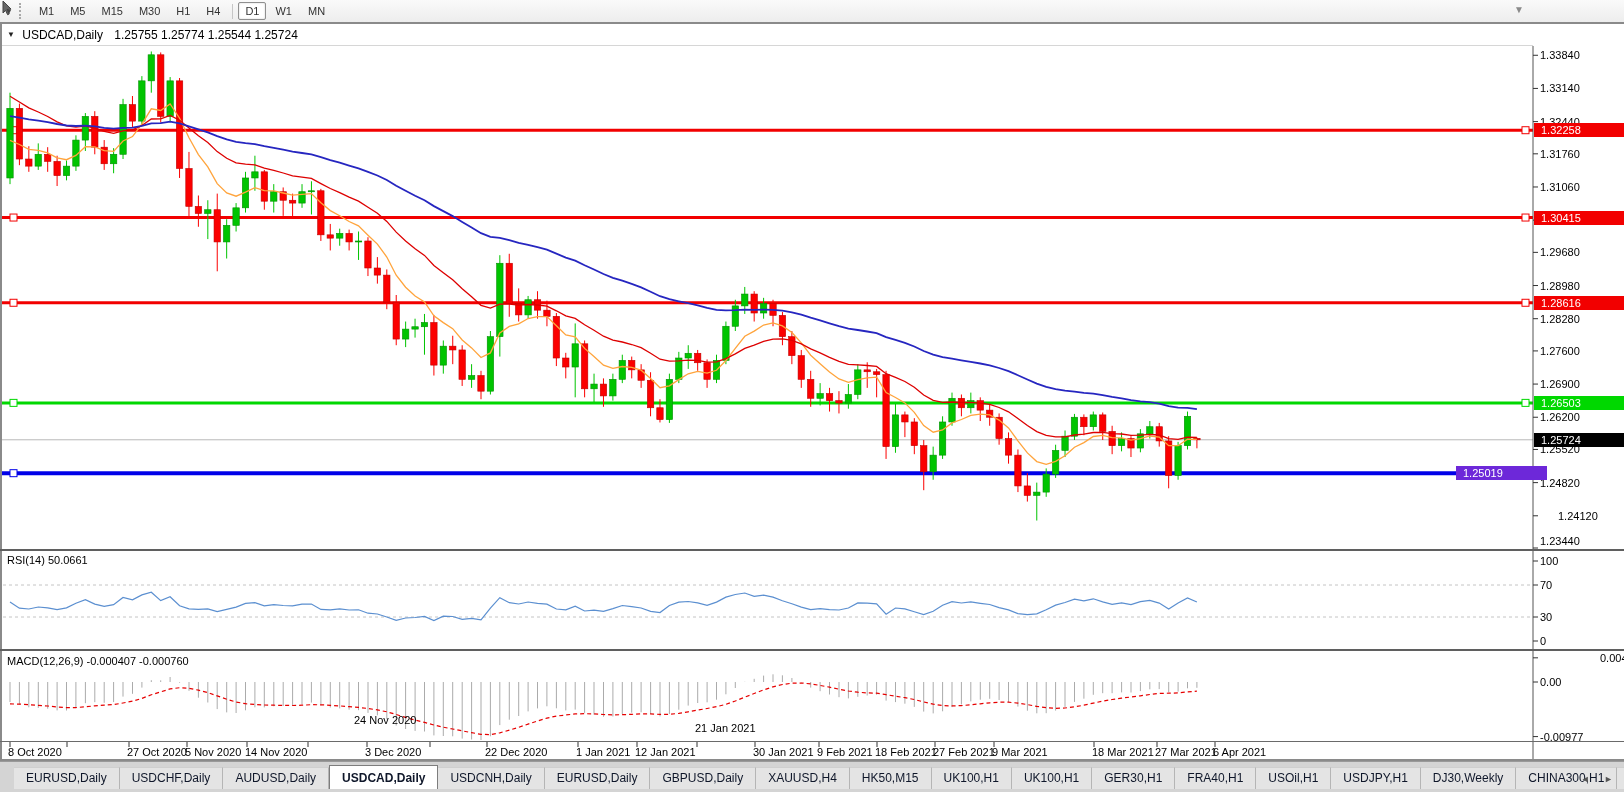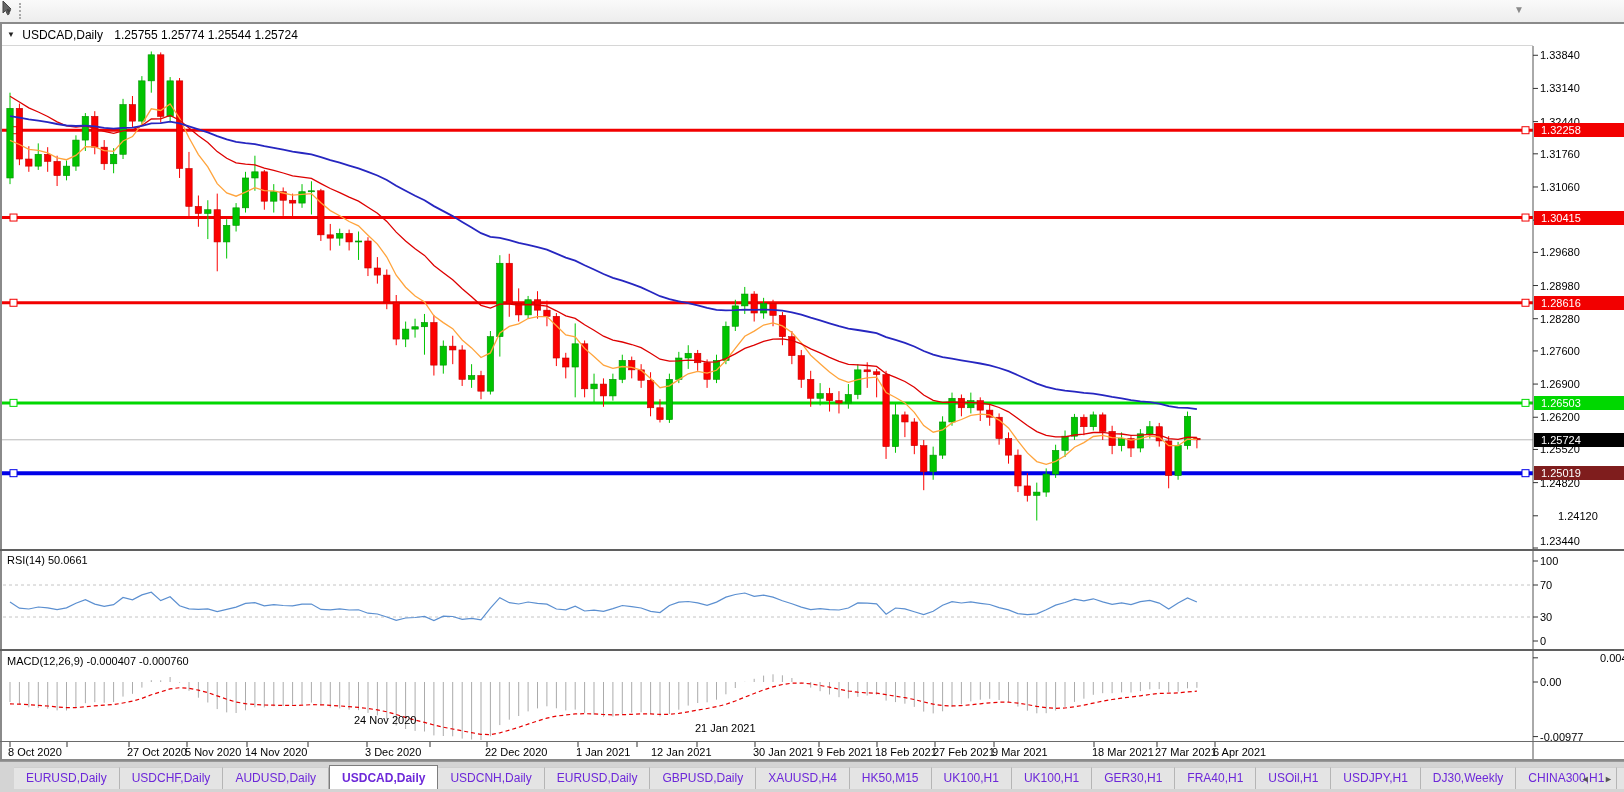--- a/index.html
+++ b/index.html
@@ -25,40 +25,52 @@
   .overlay-label{position:absolute;font-size:11px;color:#000;white-space:nowrap;}
   .axis-label{position:absolute;left:1540px;font-size:11px;color:#000;transform:translateY(-50%);white-space:nowrap;}
   .price-tag{position:absolute;left:1534px;width:84px;height:14px;line-height:14px;
              font-size:11px;padding-left:7px;color:#fff;transform:translateY(-50%);}
   .pane-split{position:absolute;left:0;width:1624px;height:2px;background:#5f5f5f;}
   .date-label{position:absolute;top:746px;font-size:11px;color:#000;white-space:nowrap;}
   
   .tabbar{position:absolute;left:0;bottom:0;width:1624px;height:30px;background:#d4d4d4;
           border-top:1px solid #999;}
   .tabs{position:absolute;left:14px;bottom:3px;display:flex;align-items:flex-end;height:22px;}
-  .tab{font-size:12px;color:#6d28d9;padding:3px 12px 4px;background:#e4e4e4;
+  .tab{font-size:12px;color:#0f172a;padding:3px 12px 4px;background:#e4e4e4;
        border-right:1px solid #b5b5b5;border-top:1px solid #cfcfcf;cursor:default;white-space:nowrap;}
   .tab.active{background:#ffffff;font-weight:bold;border:1px solid #7d7d7d;border-bottom:none;
               padding-top:5px;margin-top:-2px;}
   .tab-arrows{position:absolute;right:5px;bottom:8px;font-size:9px;color:#555;letter-spacing:6px;}
   svg{position:absolute;left:0;top:0;}
 </style>
 </head>
 <body>
 
 <div class="app">
 
   <div class="toolbar">
     <span class="tool-cursor">
       <svg width="14" height="16">
         <polygon points="3,1 11,9 7,9.6 9.2,14 7.6,14.7 5.6,10.4 3,13" fill="#666" stroke="#444"></polygon>
       </svg>
       <span class="tool-caret">▼</span>
     </span>
     <span class="grip"></span>
+    <span id="tf-buttons" style="display:flex;align-items:center;">
+        <span class="tfbtn">M1</span>
+        <span class="tfbtn">M5</span>
+        <span class="tfbtn">M15</span>
+        <span class="tfbtn">M30</span>
+        <span class="tfbtn">H1</span>
+        <span class="tfbtn">H4</span>
+        <span class="tbsep"></span>
+        <span class="tfbtn active">D1</span>
+        <span class="tfbtn">W1</span>
+        <span class="tfbtn">MN</span>
+      </span>
     <span class="tb-overflow">▼</span>
   </div>
 
   <div class="win-border" style="left:0;top:22px;width:1624px;height:2px;"></div>
   <div class="win-border" style="left:0;top:22px;width:2px;height:738px;"></div>
   <div class="win-border" style="left:0;top:759px;width:1624px;height:2px;"></div>
 
   <div class="title-row">
     <span class="marker">▼</span>
     <span>USDCAD,Daily</span>
@@ -551,33 +563,33 @@
       <div class="axis-label" style="left: 1540px; top: 585px;">70</div>
       <div class="axis-label" style="left: 1540px; top: 617px;">30</div>
       <div class="axis-label" style="left: 1540px; top: 641px;">0</div>
       <div class="axis-label" style="left: 1600px; top: 657.821px;">0.004328</div>
       <div class="axis-label" style="left: 1540px; top: 682px;">0.00</div>
       <div class="axis-label" style="left: 1540px; top: 736.581px;">-0.00977</div>
       <div class="price-tag" style="left: 1534px; top: 130.218px; background: rgb(242, 0, 0);">1.32258</div>
       <div class="price-tag" style="left: 1534px; top: 217.537px; background: rgb(242, 0, 0);">1.30415</div>
       <div class="price-tag" style="left: 1534px; top: 302.77px; background: rgb(242, 0, 0);">1.28616</div>
       <div class="price-tag" style="left: 1534px; top: 402.88px; background: rgb(0, 216, 0);">1.26503</div>
-      <div class="price-tag" style="left: 1534px; top: 473.19px; background: #7f1d1d;">1.25019</div>
+      <div class="price-tag" style="left: 1456px; top: 473.19px; background: #6d28d9;">1.25019</div>
       <div class="price-tag" style="left: 1534px; top: 439.788px; background: rgb(0, 0, 0);">1.25724</div>
       <div class="date-label" style="left: 8px; top: 746px;">8 Oct 2020</div>
       <div class="date-label" style="left: 65px; top: 746px; margin-top: 28px;">17 Oct 2020</div>
       <div class="date-label" style="left: 127px; top: 746px;">27 Oct 2020</div>
       <div class="date-label" style="left: 185px; top: 746px;">5 Nov 2020</div>
       <div class="date-label" style="left: 245px; top: 746px;">14 Nov 2020</div>
       <div class="date-label" style="left: 306px; top: 714px; padding-left: 48px;">24 Nov 2020</div>
       <div class="date-label" style="left: 365px; top: 746px;">3 Dec 2020</div>
       <div class="date-label" style="left: 428px; top: 746px; margin-top: 32px;">12 Dec 2020</div>
       <div class="date-label" style="left: 485px; top: 746px;">22 Dec 2020</div>
       <div class="date-label" style="left: 576px; top: 746px;">1 Jan 2021</div>
-      <div class="date-label" style="left: 635px; top: 746px; margin-left: 16px;">12 Jan 2021</div>
+      <div class="date-label" style="left: 635px; top: 746px;">12 Jan 2021</div>
       <div class="date-label" style="left: 695px; top: 722px; text-align: right;">21 Jan 2021</div>
       <div class="date-label" style="left: 753px; top: 746px;">30 Jan 2021</div>
       <div class="date-label" style="left: 817px; top: 746px;">9 Feb 2021</div>
       <div class="date-label" style="left: 875px; top: 746px;">18 Feb 2021</div>
       <div class="date-label" style="left: 933px; top: 746px;">27 Feb 2021</div>
       <div class="date-label" style="left: 992px; top: 746px;">9 Mar 2021</div>
       <div class="date-label" style="left: 1092px; top: 746px;">18 Mar 2021</div>
       <div class="date-label" style="left: 1155px; top: 746px;">27 Mar 2021</div>
       <div class="date-label" style="left: 1213px; top: 746px;">6 Apr 2021</div>
     </div>

